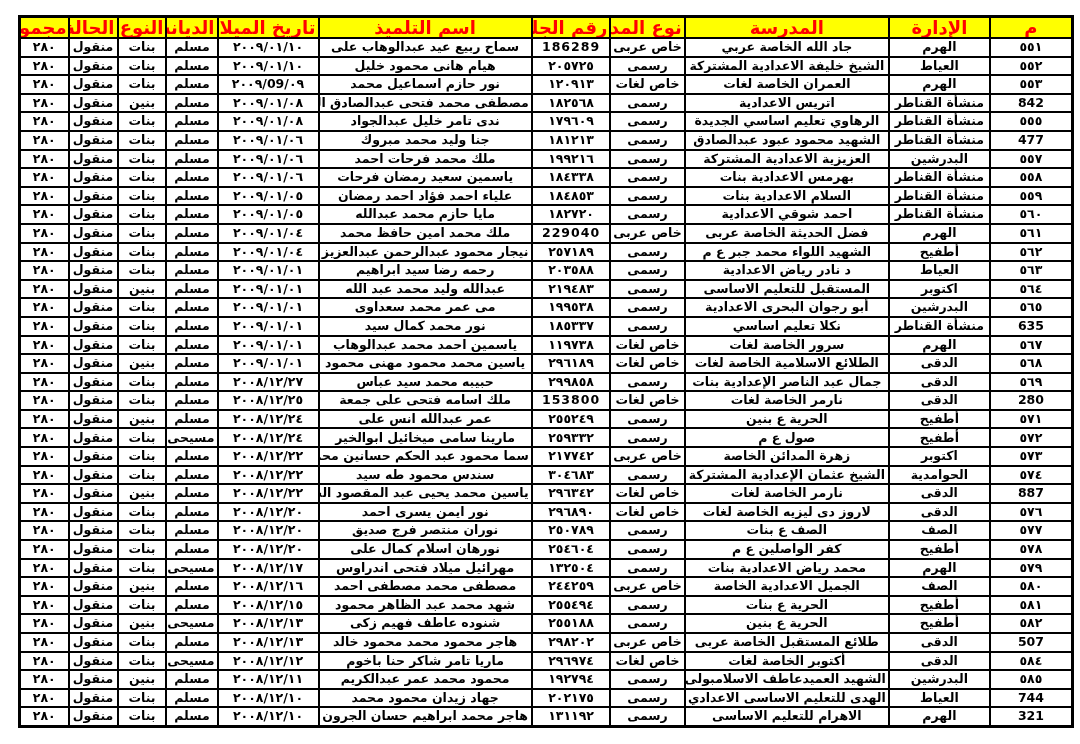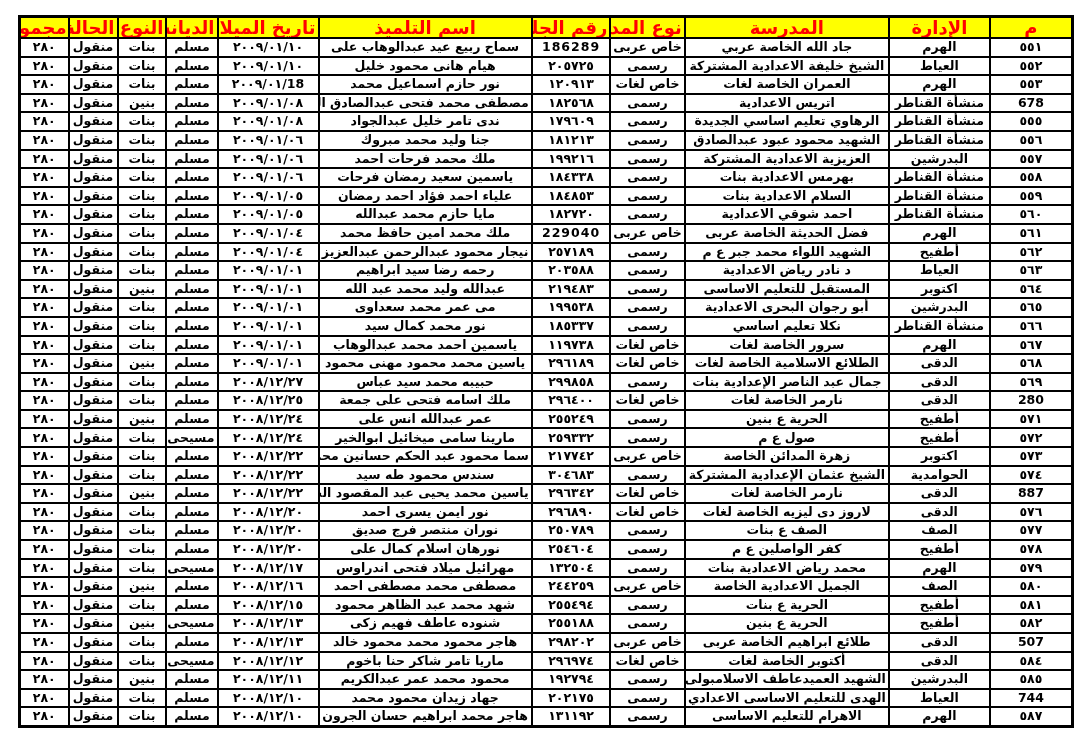--- a/index.html
+++ b/index.html
@@ -114,28 +114,28 @@
           <td class="cell-status">منقول</td>
           <td class="cell-total">٢٨٠</td>
         </tr>
         <tr>
           <td class="cell-serial">٥٥٣</td>
           <td class="cell-administration">الهرم</td>
           <td class="cell-school">العمران الخاصة لغات</td>
           <td class="cell-school_type">خاص لغات</td>
           <td class="cell-seat_number">١٢٠٩١٣</td>
           <td class="cell-student_name">نور حازم اسماعيل محمد</td>
-          <td class="cell-birth_date">٢٠٠٩/٠١/18</td>
-          <td class="cell-religion">مسلم</td>
-          <td class="cell-gender">بنات</td>
-          <td class="cell-status">منقول</td>
-          <td class="cell-total">٢٨٠</td>
-        </tr>
-        <tr>
-          <td class="cell-serial">678</td>
+          <td class="cell-birth_date">٢٠٠٩/09/٠٩</td>
+          <td class="cell-religion">مسلم</td>
+          <td class="cell-gender">بنات</td>
+          <td class="cell-status">منقول</td>
+          <td class="cell-total">٢٨٠</td>
+        </tr>
+        <tr>
+          <td class="cell-serial">842</td>
           <td class="cell-administration">منشأة القناطر</td>
           <td class="cell-school">اتريس الاعدادية</td>
           <td class="cell-school_type">رسمى</td>
           <td class="cell-seat_number">١٨٢٥٦٨</td>
           <td class="cell-student_name small">مصطفى محمد فتحى عبدالصادق الجارحى</td>
           <td class="cell-birth_date">٢٠٠٩/٠١/٠٨</td>
           <td class="cell-religion">مسلم</td>
           <td class="cell-gender">بنين</td>
           <td class="cell-status">منقول</td>
           <td class="cell-total">٢٨٠</td>
@@ -147,21 +147,21 @@
           <td class="cell-school_type">رسمى</td>
           <td class="cell-seat_number">١٧٩٦٠٩</td>
           <td class="cell-student_name">ندى تامر خليل عبدالجواد</td>
           <td class="cell-birth_date">٢٠٠٩/٠١/٠٨</td>
           <td class="cell-religion">مسلم</td>
           <td class="cell-gender">بنات</td>
           <td class="cell-status">منقول</td>
           <td class="cell-total">٢٨٠</td>
         </tr>
         <tr>
-          <td class="cell-serial">٥٥٦</td>
+          <td class="cell-serial">477</td>
           <td class="cell-administration">منشأة القناطر</td>
           <td class="cell-school">الشهيد محمود عبود عبدالصادق</td>
           <td class="cell-school_type">رسمى</td>
           <td class="cell-seat_number">١٨١٢١٣</td>
           <td class="cell-student_name">جنا وليد محمد مبروك</td>
           <td class="cell-birth_date">٢٠٠٩/٠١/٠٦</td>
           <td class="cell-religion">مسلم</td>
           <td class="cell-gender">بنات</td>
           <td class="cell-status">منقول</td>
           <td class="cell-total">٢٨٠</td>
@@ -277,21 +277,21 @@
           <td class="cell-school_type">رسمى</td>
           <td class="cell-seat_number">١٩٩٥٣٨</td>
           <td class="cell-student_name">مى عمر محمد سعداوى</td>
           <td class="cell-birth_date">٢٠٠٩/٠١/٠١</td>
           <td class="cell-religion">مسلم</td>
           <td class="cell-gender">بنات</td>
           <td class="cell-status">منقول</td>
           <td class="cell-total">٢٨٠</td>
         </tr>
         <tr>
-          <td class="cell-serial">٥٦٦</td>
+          <td class="cell-serial">635</td>
           <td class="cell-administration">منشأة القناطر</td>
           <td class="cell-school">نكلا تعليم اساسي</td>
           <td class="cell-school_type">رسمى</td>
           <td class="cell-seat_number">١٨٥٣٣٧</td>
           <td class="cell-student_name">نور محمد كمال سيد</td>
           <td class="cell-birth_date">٢٠٠٩/٠١/٠١</td>
           <td class="cell-religion">مسلم</td>
           <td class="cell-gender">بنات</td>
           <td class="cell-status">منقول</td>
           <td class="cell-total">٢٨٠</td>
@@ -333,21 +333,21 @@
           <td class="cell-religion">مسلم</td>
           <td class="cell-gender">بنات</td>
           <td class="cell-status">منقول</td>
           <td class="cell-total">٢٨٠</td>
         </tr>
         <tr>
           <td class="cell-serial">280</td>
           <td class="cell-administration">الدقى</td>
           <td class="cell-school">نارمر الخاصة لغات</td>
           <td class="cell-school_type">خاص لغات</td>
-          <td class="cell-seat_number">٢٩٦٤٠٠</td>
+          <td class="cell-seat_number">153800</td>
           <td class="cell-student_name">ملك اسامه فتحى على جمعة</td>
           <td class="cell-birth_date">٢٠٠٨/١٢/٢٥</td>
           <td class="cell-religion">مسلم</td>
           <td class="cell-gender">بنات</td>
           <td class="cell-status">منقول</td>
           <td class="cell-total">٢٨٠</td>
         </tr>
         <tr>
           <td class="cell-serial">٥٧١</td>
           <td class="cell-administration">أطفيح</td>
@@ -500,21 +500,21 @@
           <td class="cell-student_name">شنوده عاطف فهيم زكى</td>
           <td class="cell-birth_date">٢٠٠٨/١٢/١٣</td>
           <td class="cell-religion">مسيحى</td>
           <td class="cell-gender">بنين</td>
           <td class="cell-status">منقول</td>
           <td class="cell-total">٢٨٠</td>
         </tr>
         <tr>
           <td class="cell-serial">507</td>
           <td class="cell-administration">الدقى</td>
-          <td class="cell-school">طلائع ابراهيم الخاصة عربى</td>
+          <td class="cell-school">طلائع المستقبل الخاصة عربى</td>
           <td class="cell-school_type">خاص عربى</td>
           <td class="cell-seat_number">٢٩٨٢٠٢</td>
           <td class="cell-student_name">هاجر محمود محمد محمود خالد</td>
           <td class="cell-birth_date">٢٠٠٨/١٢/١٣</td>
           <td class="cell-religion">مسلم</td>
           <td class="cell-gender">بنات</td>
           <td class="cell-status">منقول</td>
           <td class="cell-total">٢٨٠</td>
         </tr>
         <tr>
@@ -550,21 +550,21 @@
           <td class="cell-school_type">رسمى</td>
           <td class="cell-seat_number">٢٠٢١٧٥</td>
           <td class="cell-student_name">جهاد زيدان محمود محمد</td>
           <td class="cell-birth_date">٢٠٠٨/١٢/١٠</td>
           <td class="cell-religion">مسلم</td>
           <td class="cell-gender">بنات</td>
           <td class="cell-status">منقول</td>
           <td class="cell-total">٢٨٠</td>
         </tr>
         <tr>
-          <td class="cell-serial">٥٨٧</td>
+          <td class="cell-serial">321</td>
           <td class="cell-administration">الهرم</td>
           <td class="cell-school">الاهرام للتعليم الاساسى</td>
           <td class="cell-school_type">رسمى</td>
           <td class="cell-seat_number">١٣١١٩٢</td>
           <td class="cell-student_name">هاجر محمد ابراهيم حسان الجرون</td>
           <td class="cell-birth_date">٢٠٠٨/١٢/١٠</td>
           <td class="cell-religion">مسلم</td>
           <td class="cell-gender">بنات</td>
           <td class="cell-status">منقول</td>
           <td class="cell-total">٢٨٠</td>

